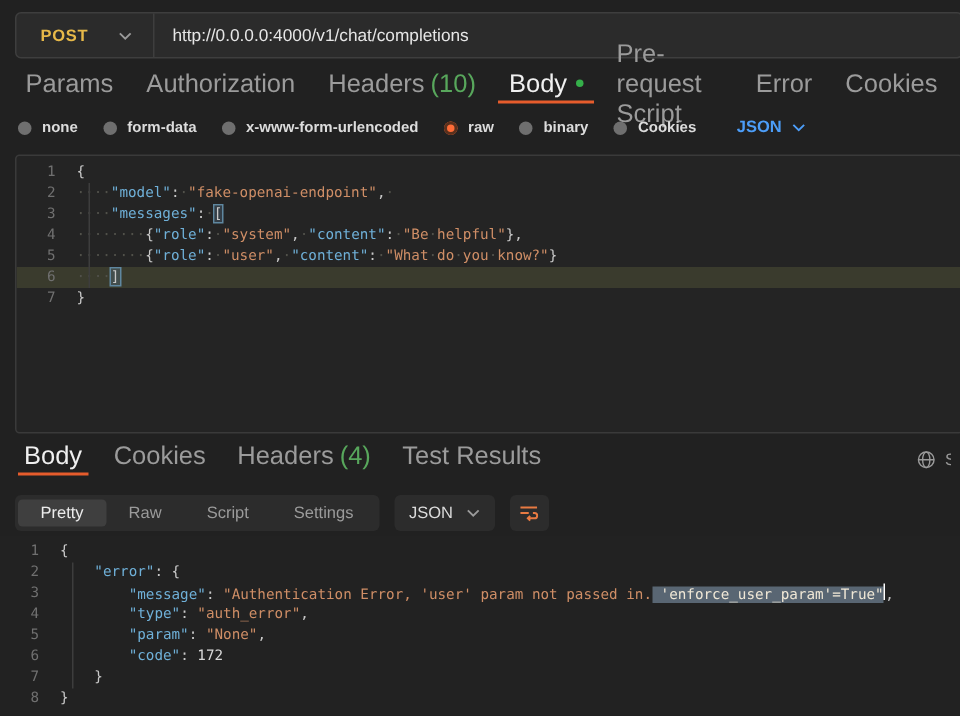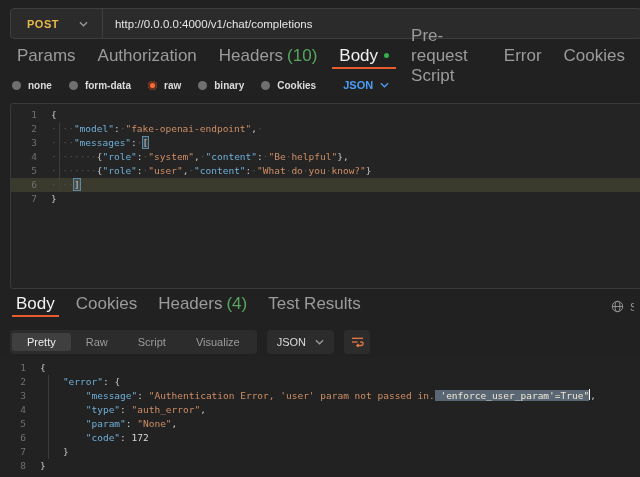--- a/index.html
+++ b/index.html
@@ -118,20 +118,24 @@
 
 <div class="modes" id="modes">
     <div class="mode">
       <span class="radio"></span>
       <span class="lbl">none</span>
     </div>
     <div class="mode">
       <span class="radio"></span>
       <span class="lbl">form-data</span>
     </div>
+    <div class="mode">
+      <span class="radio"></span>
+      <span class="lbl">x-www-form-urlencoded</span>
+    </div>
     <div class="mode sel">
       <span class="radio"></span>
       <span class="lbl">raw</span>
     </div>
     <div class="mode">
       <span class="radio"></span>
       <span class="lbl">binary</span>
     </div>
     <div class="mode">
       <span class="radio"></span>
@@ -180,21 +184,21 @@
     </svg>
     <span class="clipped">S</span>
   </div>
 </div>
 
 <div class="resp-toolbar">
   <div class="seg-group" id="view-modes">
       <div class="seg sel">Pretty</div>
       <div class="seg">Raw</div>
       <div class="seg">Script</div>
-      <div class="seg">Visualize</div>
+      <div class="seg">Settings</div>
     </div>
   <div class="fmt-select">
     <span class="lbl">JSON</span>
     <svg class="chev" viewBox="0 0 10 6">
         <polyline points="1,1 5,5 9,1"></polyline>
       </svg>
   </div>
   <div class="wrap-btn">
     <svg viewBox="0 0 14 13">
       <line x1="1" y1="2.5" x2="13" y2="2.5"></line>

